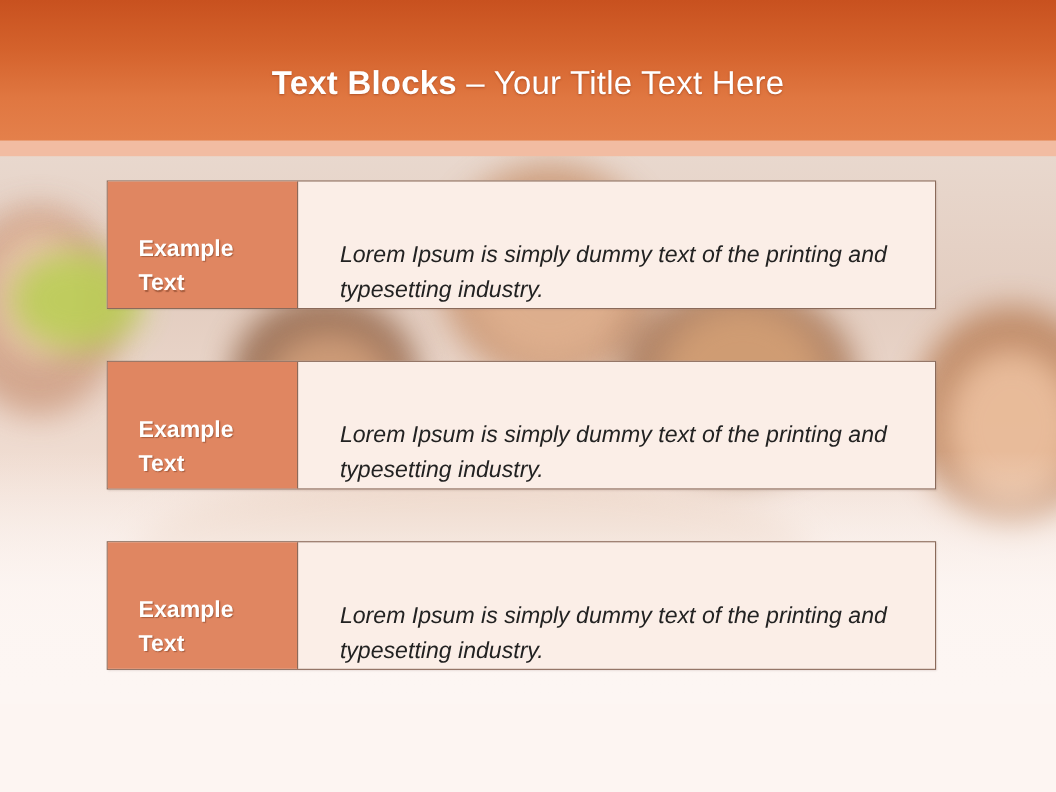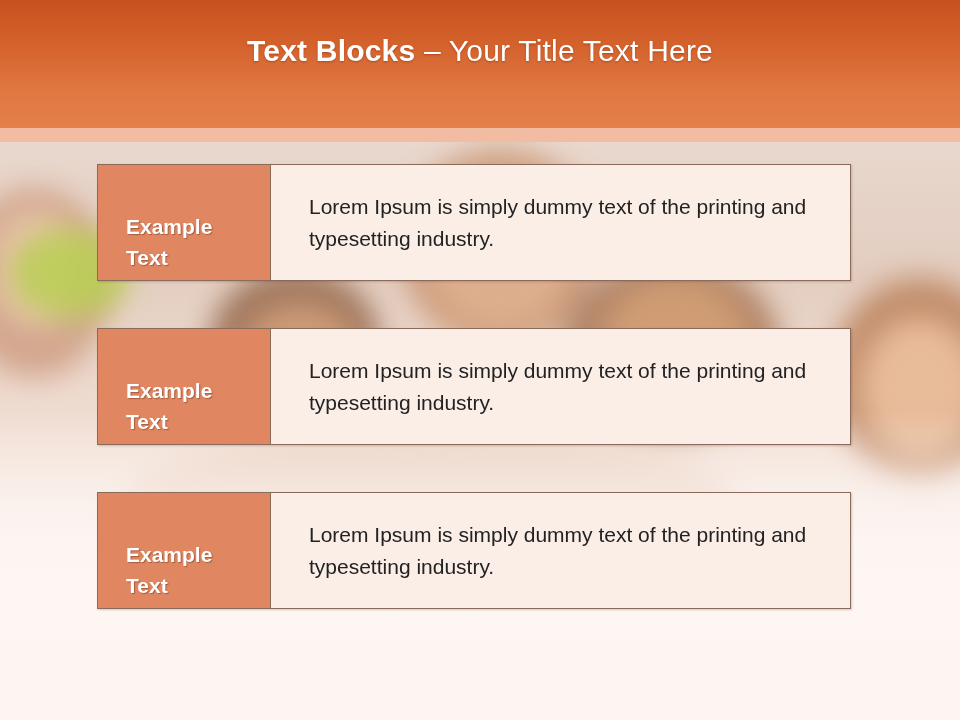--- a/index.html
+++ b/index.html
@@ -62,21 +62,21 @@
     position: absolute;
     left: 0;
     top: 0;
     width: 960px;
     height: 128px;
     background: linear-gradient(180deg, #c8511f 0%, #d4622c 35%, #e07741 70%, #e4804b 100%);
   }
   .header-title {
     position: absolute;
     left: 0;
-    top: 34px;
+    top: 59px;
     width: 960px;
     text-align: center;
     color: #ffffff;
     font-size: 30px;
     letter-spacing: .2px;
     text-shadow: 0 1px 2px rgba(120,40,10,.45);
     white-space: nowrap;
   }
   .header-title .strong {
     font-weight: bold;
@@ -126,23 +126,24 @@
     font-weight: bold;
     font-size: 21px;
     line-height: 31px;
     text-shadow: 1px 1px 1px rgba(120,60,35,.55);
     max-width: 105px;
     margin-top: 38px;
   }
   .block-body {
     flex: 1 1 auto;
     display: flex;
-    align-items: center;
+    align-items: flex-end;
     padding: 0 24px 0 38px;
     box-sizing: border-box;
+    font-style: italic;
   }
   .block-body .body-text {
     color: #222222;
     font-size: 21px;
     line-height: 32px;
   }
 </style>
 </head>
 <body>
 

